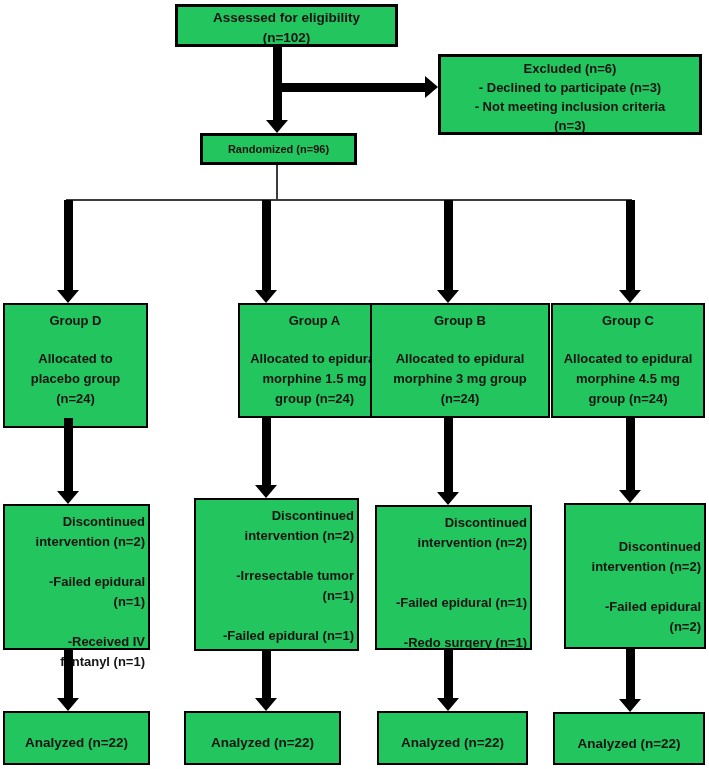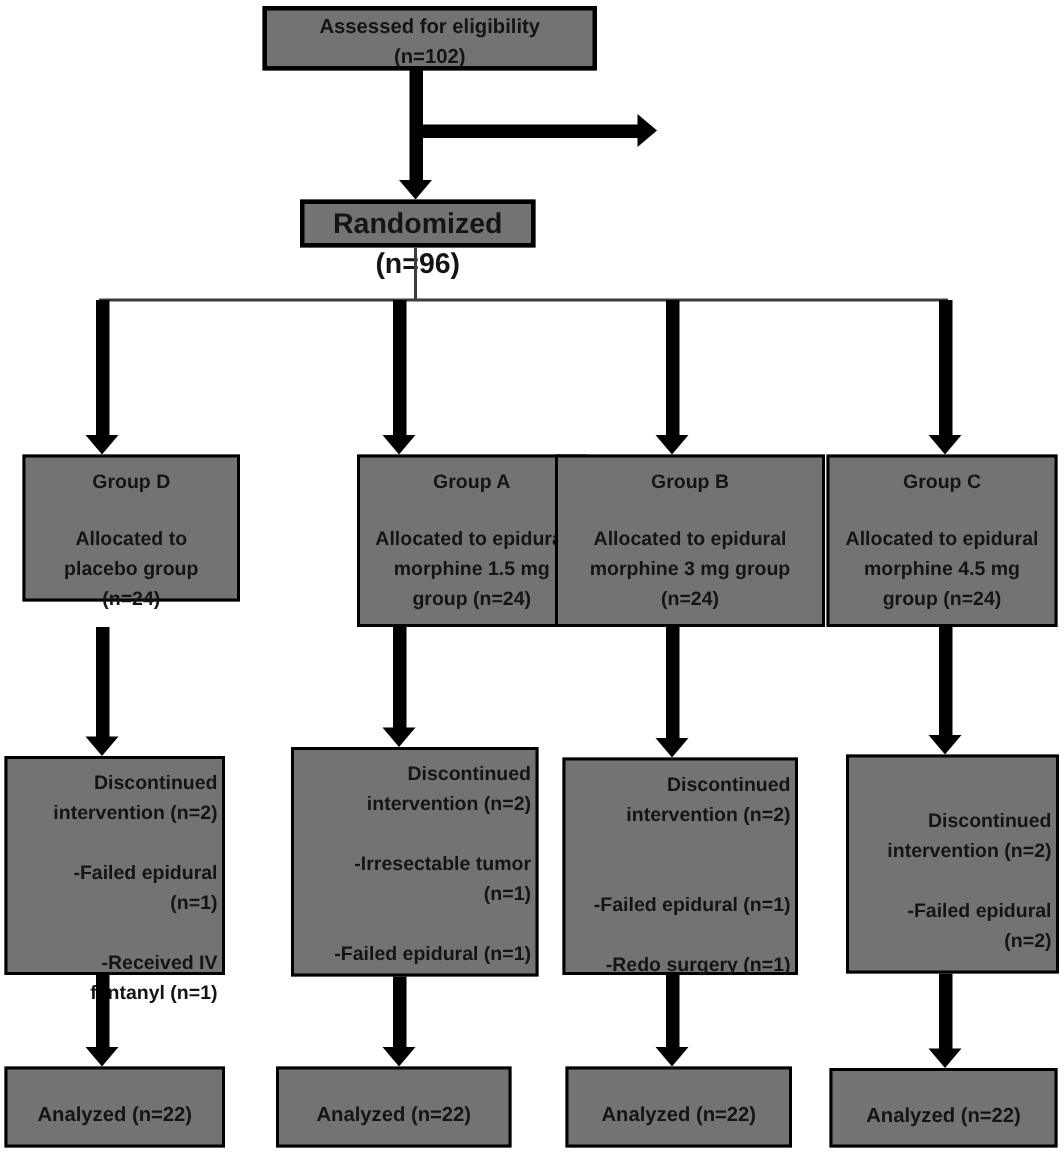--- a/index.html
+++ b/index.html
@@ -2,29 +2,29 @@
 <html><head>
 <meta charset="utf-8">
 <style>
   html,body { margin:0; padding:0; background:#fff; }
   .canvas {
     position:relative; width:709px; height:769px; background:#ffffff;
     font-family:"Liberation Sans", sans-serif; font-weight:700; color:#141414;
     overflow:hidden;
   }
   .box {
-    position:absolute; background:#737373; border:2px solid #000;
+    position:absolute; background:#22c55e; border:2px solid #000;
     font-size:13px; line-height:20px; box-sizing:border-box;
   }
   .thick { border-width:3px; }
   .center { text-align:center; }
   .pre { white-space:pre-line; }
   .elig-text { padding-top:1px; font-size:13.5px; }
   .excl-text { padding-top:2px; line-height:19px; }
-  .rand-text { line-height:27px; font-size:19px; }
+  .rand-text { line-height:27px; font-size:11px; }
   .group-title { text-align:center; padding-top:6px; }
   .alloc-body { text-align:center; margin-top:18px; }
   .disc-text { text-align:right; padding:6px 3px 0 10px; }
   .disc-pad { padding-top:32px; }
   .analyzed-text { text-align:center; padding-top:20px; font-size:13.5px; }
   .line { position:absolute; background:#3c3c3c; }
   .arrow-v { position:absolute; width:22px; }
   .arrow-v .shaft { position:absolute; left:6.5px; top:0; bottom:12px; width:9px; background:#000; }
   .arrow-v .head { position:absolute; bottom:0; left:0; width:0; height:0;
     border-left:11px solid transparent; border-right:11px solid transparent; border-top:13px solid #000; }
@@ -46,20 +46,26 @@
   <div class="arrow-v" style="left:266px; top:46px; height:87px;">
     <div class="shaft"></div>
     <div class="head"></div>
   </div>
 
   <div class="arrow-h" style="left:277px; top:76px; width:161px;">
     <div class="shaft"></div>
     <div class="head"></div>
   </div>
 
+  <div class="box thick center" style="left:438px; top:54px; width:264px; height:81px;">
+    <div class="pre excl-text">Excluded (n=6)
+- Declined to participate (n=3)
+- Not meeting inclusion criteria
+(n=3)</div>
+  </div>
 
   <div class="box thick center" style="left:200px; top:133px; width:157px; height:32px;">
     <div class="pre rand-text">Randomized (n=96)</div>
   </div>
 
   <div class="line" style="left:276px; top:165px; width:2px; height:35px;"></div>
   <div class="line" style="left:66px; top:199px; width:566px; height:2px;"></div>
 
   <div class="arrow-v" style="left:57px; top:200px; height:103px;">
     <div class="shaft"></div>
@@ -71,21 +77,21 @@
   </div>
   <div class="arrow-v" style="left:437px; top:200px; height:103px;">
     <div class="shaft"></div>
       <div class="head"></div>
   </div>
   <div class="arrow-v" style="left:619px; top:200px; height:103px;">
     <div class="shaft"></div>
       <div class="head"></div>
   </div>
 
-  <div class="box" style="left:3px; top:303px; width:145px; height:98px;margin-left:12px;">
+  <div class="box" style="left:3px; top:303px; width:145px; height:125px;">
     <div class="group-title">Group D</div>
     <div class="pre alloc-body">Allocated to
 placebo group
 (n=24)</div>
   </div>
   <div class="box" style="left:190px; top:303px; width:153px; height:115px;margin-left:48px;">
     <div class="group-title">Group A</div>
     <div class="pre alloc-body">Allocated to epidural
 morphine 1.5 mg
 group (n=24)</div>

